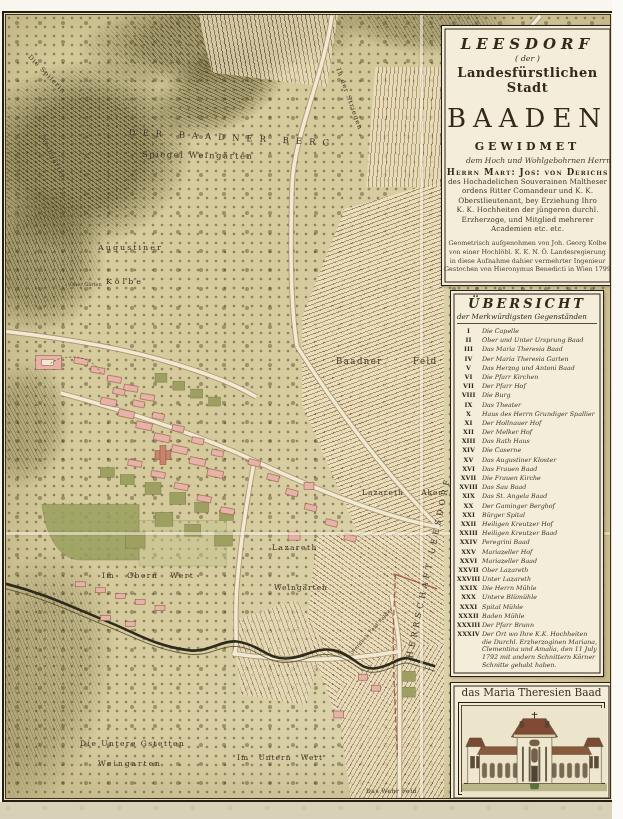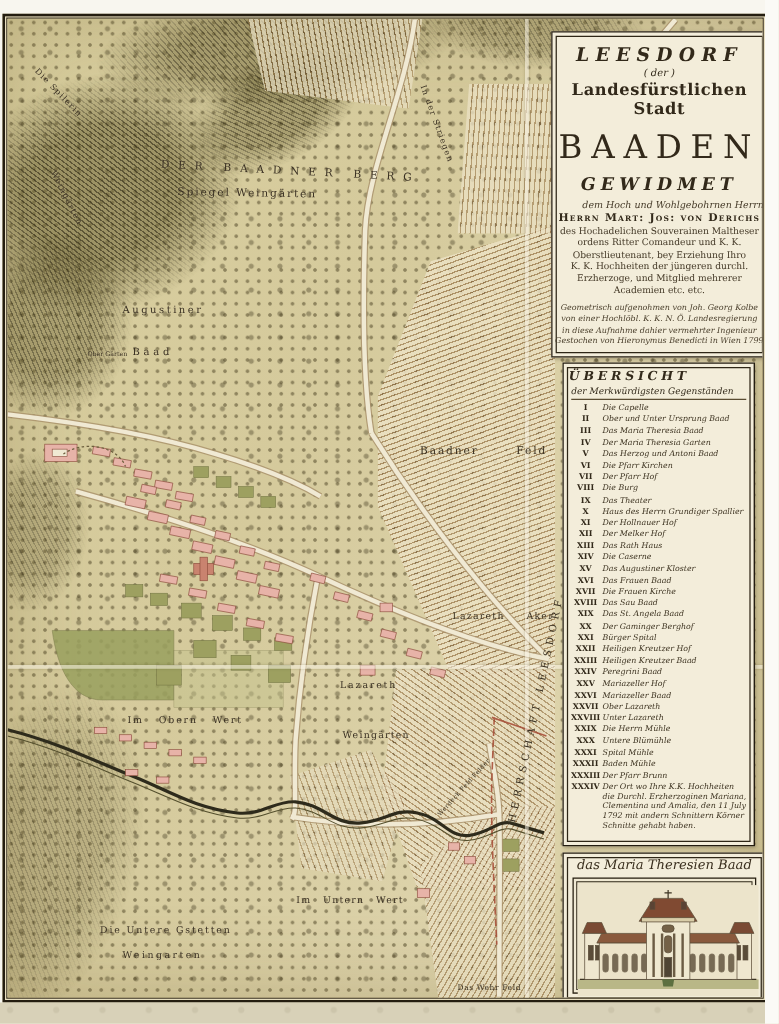--- a/index.html
+++ b/index.html
@@ -36,35 +36,35 @@
   .map-label{position:absolute;white-space:nowrap;color:#3a3022;transform-origin:left top;
     text-shadow:0 0 2px rgba(220,210,170,.6);}
   
   .panel{position:absolute;background:#f3edda;border:1.5px solid #241d10;box-sizing:border-box;
     box-shadow:inset 0 0 0 2.5px #f3edda, inset 0 0 0 3.5px #2e2616, 1px 1px 3px rgba(60,45,20,.35);}
   #cartouche{left:435px;top:10px;width:173px;height:261px;text-align:center;padding-top:9px;}
   .c-title1{font-size:15px;letter-spacing:5px;font-weight:bold;font-style:italic;}
   .c-title2{font-size:8px;font-style:italic;margin-top:1px;}
   .c-title3{font-size:13px;font-weight:bold;margin-top:2px;letter-spacing:.5px;}
   .c-title4{font-size:26px;letter-spacing:7px;margin-top:8px;font-weight:500;}
-  .c-gewidmet{font-size:14px;letter-spacing:4px;font-weight:bold;font-style:italic;margin-top:7px;}
+  .c-gewidmet{font-size:11px;letter-spacing:4px;font-weight:bold;margin-top:7px;}
   .c-intro{font-size:7.6px;font-style:italic;margin-top:3px;color:#453a28;margin-left:22px;}
   .c-name{font-size:8.6px;font-weight:bold;letter-spacing:1px;margin-top:2px;font-variant:small-caps;}
   .c-lines div{font-size:7.3px;line-height:9.4px;color:#453a28;}
   .c-attr{margin-top:6px;}
-  .c-attr div{font-size:6.4px;font-style:italic;line-height:8.6px;color:#4a3f2c;}
+  .c-attr div{font-size:6.4px;line-height:8.6px;color:#4a3f2c;}
   #legend{left:444px;top:275px;width:154px;height:387px;padding:5px 4px 0 4px;}
-  .l-head{font-size:10px;font-weight:bold;letter-spacing:3px;font-style:italic;}
+  .l-head{font-size:13px;font-weight:bold;letter-spacing:3px;text-align:center;font-style:italic;}
   .l-sub{font-size:7.2px;font-style:italic;text-align:left;border-bottom:.5px solid #5a4c32;
     padding-bottom:2px;margin:1px 2px 3px 2px;}
   .l-row{display:flex;margin-bottom:1.6px;}
   .l-num{width:27px;text-align:center;font-weight:bold;font-size:6.3px;flex:none;}
   .l-name{flex:1;font-style:italic;font-size:6.3px;line-height:7.6px;color:#3e3422;}
   #vignette{left:444px;top:667px;width:163px;height:120px;padding-top:3px;text-align:center;}
-  .v-caption{font-size:10.5px;font-style:italic;color:#3a2f1e;text-align:center;}
+  .v-caption{font-size:10.5px;color:#3a2f1e;text-align:center;}
   .v-pic{position:absolute;left:7px;top:19px;right:7px;bottom:6px;border:1.2px solid #241d10;
     box-shadow:inset 0 0 0 2px #f0e9d3, inset 0 0 0 2.8px #2e2616;background:#ece4cb;}
   .v-pic svg{position:absolute;inset:3px;}
   svg{display:block;}
   #plan-svg{position:absolute;inset:0;pointer-events:none;}
 </style>
 </head>
 <body>
 
 <div id="map-frame">
@@ -211,30 +211,30 @@
     <div class="fold" style="left:414px;top:0;width:2.5px;height:787px;"></div>
     <div class="fold" style="left:0;top:517px;width:608px;height:2.5px;"></div>
 
     <div id="labels">
         <span class="map-label" style="left: 123px; top: 112px; font-size: 8.5px; letter-spacing: 7px; transform: rotate(3deg);">DER BAADNER BERG</span>
         <span class="map-label" style="left: 136px; top: 134px; font-size: 8.5px; letter-spacing: 1.5px; transform: rotate(1deg);">Spiegel Weingärten</span>
         <span class="map-label" style="left: 26px; top: 38px; font-size: 6.5px; letter-spacing: 1px; transform: rotate(46deg);">Die Spilerin</span>
         <span class="map-label" style="left: 40px; top: 120px; font-size: 6.5px; letter-spacing: 1px; transform: rotate(63deg);">Weingärten</span>
         <span class="map-label" style="left: 336px; top: 52px; font-size: 6.5px; letter-spacing: 1px; transform: rotate(70deg);">In der Striegen</span>
         <span class="map-label" style="left: 92px; top: 228px; font-size: 8px; letter-spacing: 2px;">Augustiner</span>
-        <span class="map-label" style="left: 100px; top: 262px; font-size: 8px; letter-spacing: 3px;">Baad</span>
+        <span class="map-label" style="left: 100px; top: 262px; font-size: 8px; letter-spacing: 3px;">Kolbe</span>
         <span class="map-label" style="left: 64px; top: 266px; font-size: 5px; letter-spacing: 0px;">Ober Gärten</span>
         <span class="map-label" style="left: 330px; top: 341px; font-size: 8.5px; letter-spacing: 1.5px; word-spacing: 26px;">Baadner Feld</span>
         <span class="map-label" style="left: 356px; top: 473px; font-size: 7.5px; letter-spacing: 1px; word-spacing: 14px;">Lazareth Aker</span>
         <span class="map-label" style="left: 266px; top: 528px; font-size: 7.5px; letter-spacing: 1.5px; text-align: center;">Lazareth</span>
         <span class="map-label" style="left: 96px; top: 556px; font-size: 7.5px; letter-spacing: 1.5px; word-spacing: 8px;">Im Obern Wert</span>
         <span class="map-label" style="left: 268px; top: 568px; font-size: 7.5px; letter-spacing: 1px;">Weingärten</span>
         <span class="map-label" style="left: 399px; top: 642px; font-size: 8px; letter-spacing: 4px; transform: rotate(-78deg);">HERRSCHAFT LEESDORF</span>
         <span class="map-label" style="left: 344px; top: 636px; font-size: 4.8px; letter-spacing: 0.5px; transform: rotate(-48deg);">Werdeck Feld Felder</span>
-        <span class="map-label" style="left: 231px; top: 700px; font-size: 7.5px; letter-spacing: 1px; word-spacing: 6px;">Im Untern Wert</span>
+        <span class="map-label" style="left: 231px; top: 738px; font-size: 7.5px; letter-spacing: 1px; word-spacing: 6px;">Im Untern Wert</span>
         <span class="map-label" style="left: 74px; top: 724px; font-size: 7.5px; letter-spacing: 1.5px;">Die Untere Gstetten</span>
         <span class="map-label" style="left: 92px; top: 744px; font-size: 7.5px; letter-spacing: 2px;">Weingarten</span>
         <span class="map-label" style="left: 360px; top: 772px; font-size: 6px; letter-spacing: 0.5px;">Das Wehr Feld</span>
       </div>
 
     <div id="cartouche" class="panel">
       <div class="c-title1">LEESDORF</div>
       <div class="c-title2">( der )</div>
       <div class="c-title3">Landesfürstlichen Stadt</div>
       <div class="c-title4">BAADEN</div>

